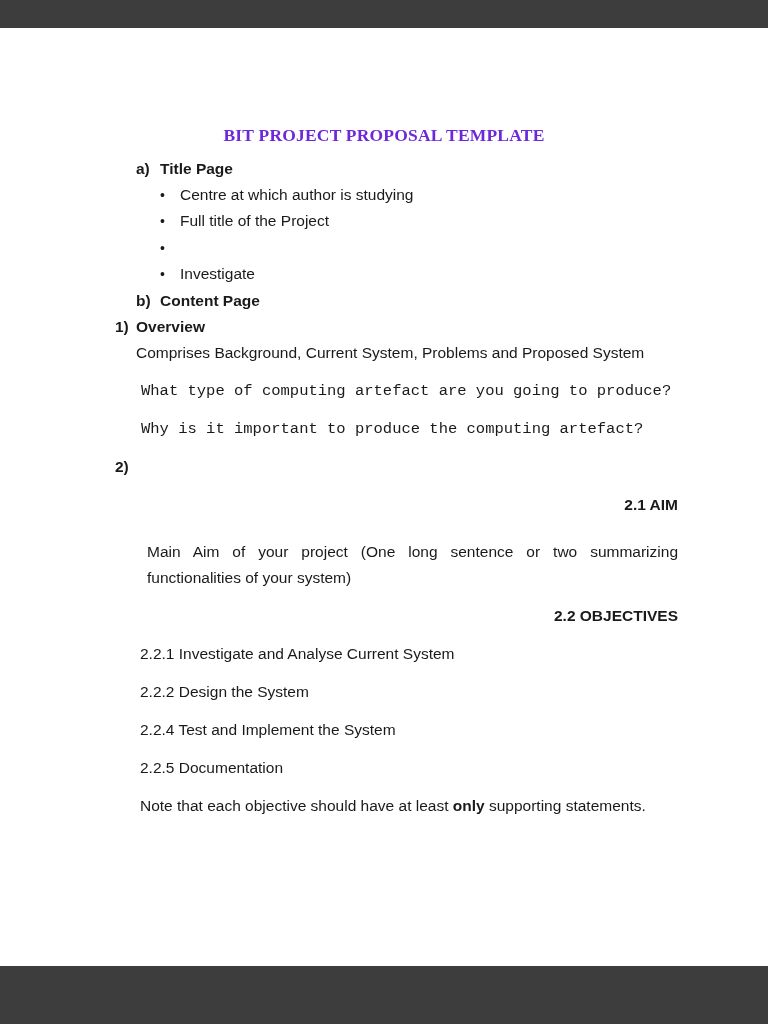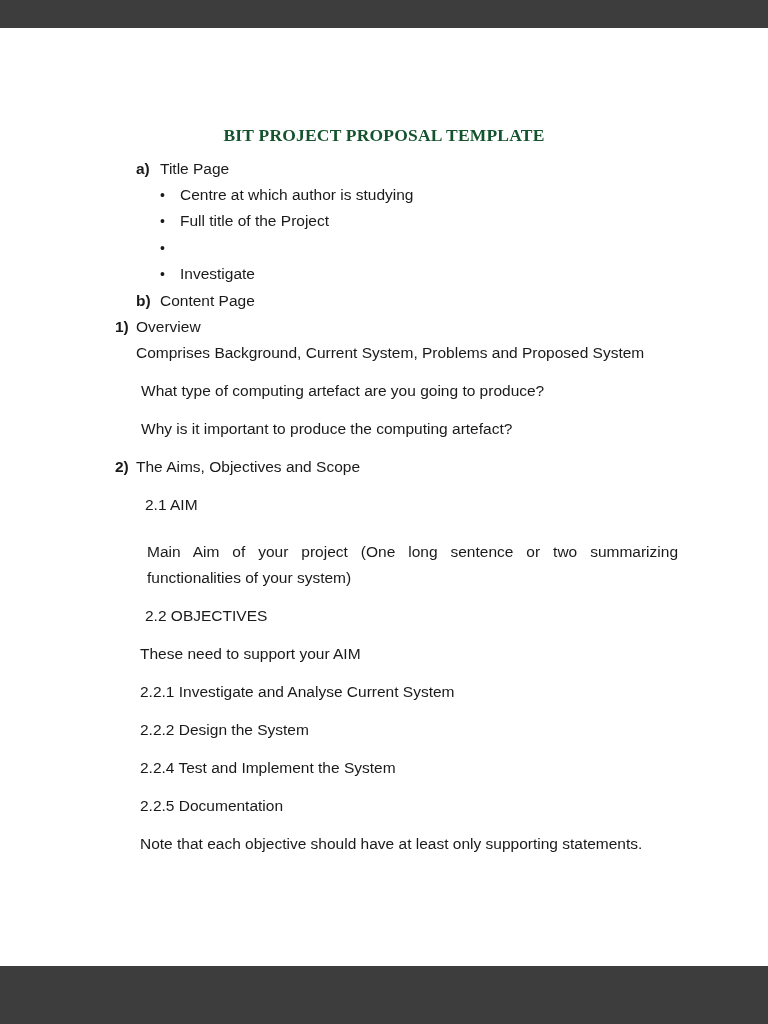--- a/index.html
+++ b/index.html
@@ -26,30 +26,30 @@
     box-sizing: border-box;
     padding: 97px 90px 0 136px;
     color: #1a1a1a;
   }
   .doc-title {
     margin: 0 -90px 10px -136px;
     text-align: center;
     font-family: "Liberation Serif", serif;
     font-weight: bold;
     font-size: 17.5px;
-    color: #14532d;
+    color: #6d28d9;
     letter-spacing: 0.2px;
   }
   .line, .para {
     font-size: 15.5px;
     line-height: 26px;
     margin: 0;
   }
   .para { margin-top: 12px; }
-  .bold { font-weight: normal; }
+  .bold { font-weight: bold; text-align: right; }
   .row { display: flex; }
   .row .lbl-ab {
     flex: 0 0 24px;
     font-weight: bold;
   }
   .row .lbl-num {
     flex: 0 0 21px;
     font-weight: bold;
   }
   .row.num-row { margin-left: -21px; }
@@ -61,21 +61,21 @@
   .bullet-item {
     display: flex;
     font-size: 15.5px;
     line-height: 26.4px;
   }
   .bullet-item .marker {
     flex: 0 0 20px;
     margin-left: 24px;
     font-size: 14px;
   }
-  .ind5  { padding-left: 5px; }
+  .ind5  { padding-left: 5px; font-family: Liberation Mono, monospace; }
   .ind9  { padding-left: 9px; }
   .ind11 { padding-left: 11px; margin-top: 21px; }
   .ind4  { padding-left: 4px; }
   .justified {
     text-align: justify;
     width: 531px;
     box-sizing: content-box;
   }
 </style>
 </head>
@@ -118,30 +118,28 @@
       <span class="lbl-num">1)</span>
       <span class="bold">Overview</span>
     </div>
 
     <p class="line">Comprises Background, Current System, Problems and Proposed System</p>
     <p class="para ind5">What type of computing artefact are you going to produce?</p>
     <p class="para ind5">Why is it important to produce the computing artefact?</p>
 
     <div class="row num-row line para">
       <span class="lbl-num">2)</span>
-      <span class="bold">The Aims, Objectives and Scope</span>
     </div>
 
     <p class="para bold ind9">2.1 AIM</p>
 
     <p class="para ind11 justified">Main Aim of your project (One long sentence or two summarizing functionalities of your system)</p>
 
     <p class="para bold ind9">2.2 OBJECTIVES</p>
 
-    <p class="para ind4">These need to support your AIM</p>
 
     <p class="para ind4">2.2.1 Investigate and Analyse Current System</p>
     <p class="para ind4">2.2.2 Design the System</p>
     <p class="para ind4">2.2.4 Test and Implement the System</p>
     <p class="para ind4">2.2.5 Documentation</p>
 
     <p class="para ind4"><span>Note that each objective should have at least </span><span class="bold">only</span><span> supporting statements.</span></p>
 
   </div>
 </div>

